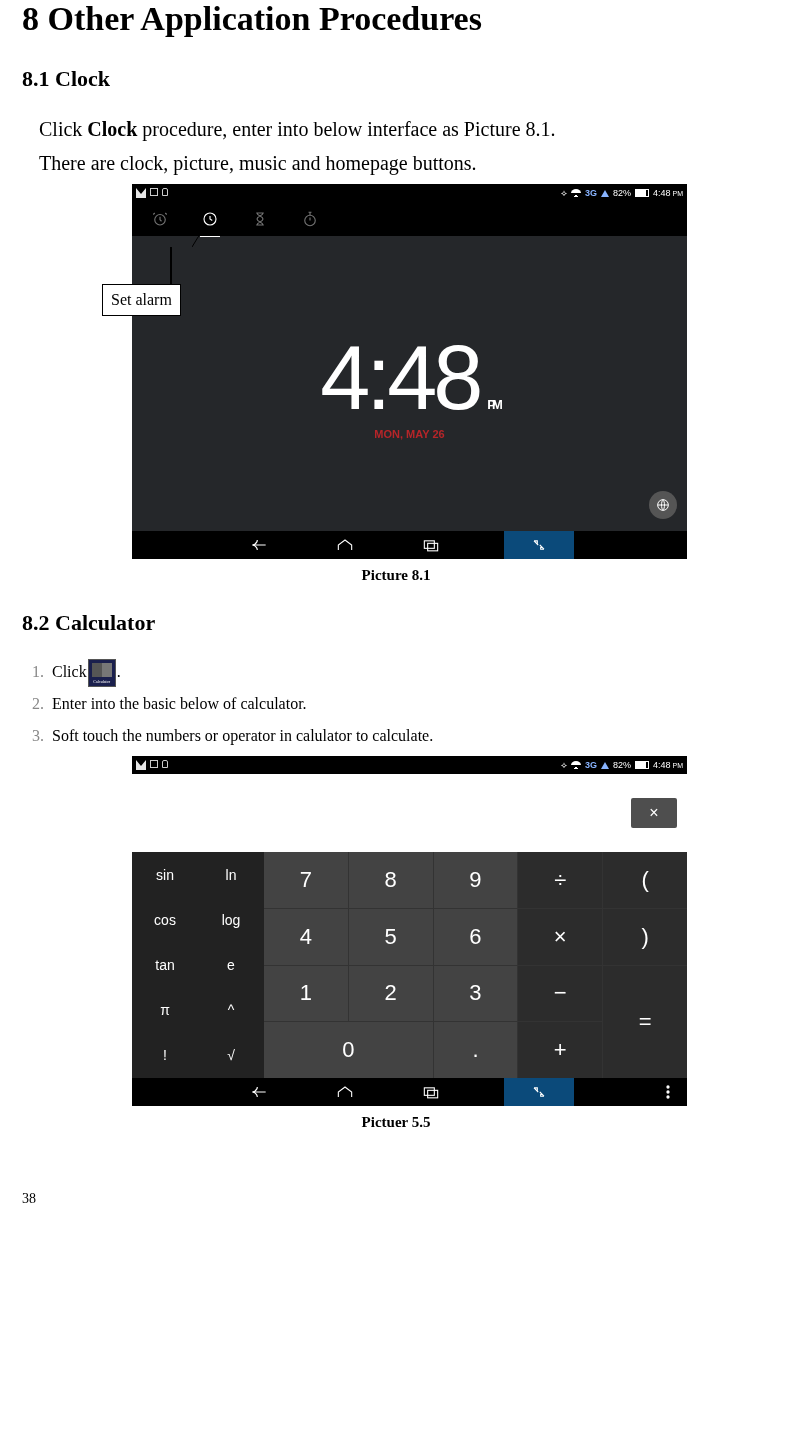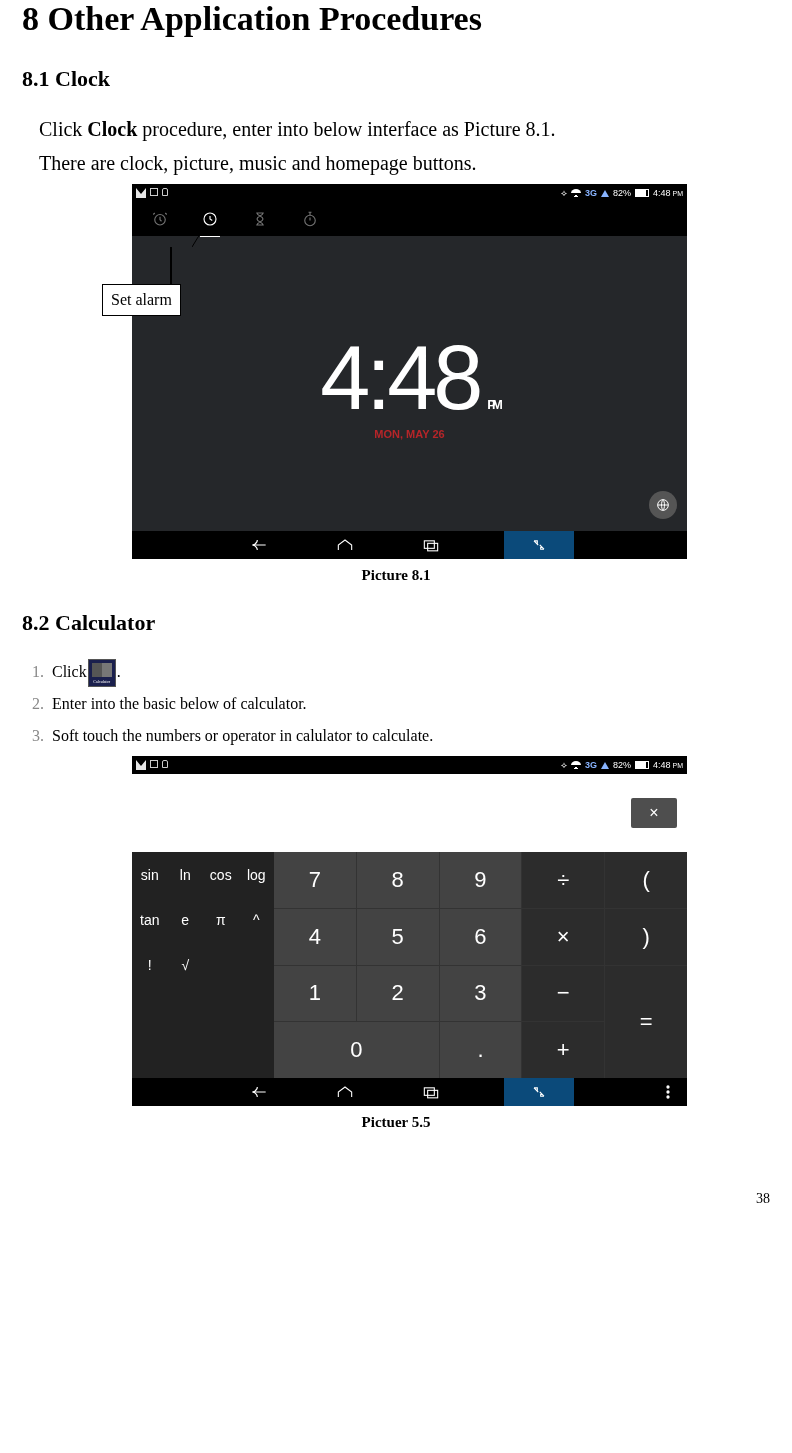--- a/index.html
+++ b/index.html
@@ -51,40 +51,40 @@
   
   .callout { position:absolute; top:100px; left:-30px; border:1.5px solid #000; background:#fff; padding:6px 8px; font-family:"Times New Roman"; font-size:16px; }
   .arrowline { position:absolute; top:35px; left:60px; }
   .leadline { position:absolute; top:63px; left:38px; width:2px; height:52px; background:#000;}
 
   
   .calc { width: 555px; height: 350px; background:#000; display:flex;flex-direction:column;font-family:"Helvetica Neue",Arial,sans-serif;color:#fff;}
   .calc .disp{height:78px;background:#fff;display:flex;align-items:center;justify-content:flex-end;padding-right:10px;}
   .calc .del{background:#4e4e4e;color:#fff;width:46px;height:30px;display:flex;align-items:center;justify-content:center;font-size:16px;border-radius:2px;}
   .calc .body{flex:1;display:flex;}
-  .calc .sci{width:142px;background:#222;display:grid;grid-template-columns:1fr 1fr 1fr 1fr;grid-template-rows:repeat(5,1fr);}
+  .calc .sci{width:132px;background:#222;display:grid;grid-template-columns:1fr 1fr;grid-template-rows:repeat(5,1fr);}
   .calc .sci button{background:#222;border:0;color:#fff;font-size:14px;font-family:inherit;}
   .calc .keys{flex:1;display:grid;grid-template-columns:repeat(5,1fr);grid-template-rows:repeat(4,1fr);gap:1px;background:#333;}
   .calc .keys button{border:0;color:#fff;font-size:22px;font-family:inherit;}
   .calc .keys .num{background:#434343;}
   .calc .keys .op{background:#2c2c2c;}
   .calc .keys .eq{background:#2c2c2c;grid-row:span 2;}
   .calc .keys .zero{grid-column:span 2;}
 
   
   .appicon{display:inline-block;width:28px;height:28px;vertical-align:middle;background:#1a1f4d;position:relative;border:1px solid #555;margin:0 1px;}
   .appicon::before{content:"";position:absolute;top:3px;left:3px;right:3px;bottom:9px;background:linear-gradient(to right,#555 50%,#777 50%);}
   .appicon::after{content:"Calculator";position:absolute;bottom:0;left:0;right:0;font-size:4px;color:#fff;text-align:center;}
 
   ol.steps { list-style:none; padding:0; margin:0;}
   ol.steps li{ display:flex; align-items:center; line-height:2; font-size:16px;}
   ol.steps li .n{ color:#888; width:22px; text-align:right; margin-right:8px;}
   ol.steps li .txt{flex:1;}
 
-  .pageno { text-align:right; font-size:14px; margin-top:60px;}
+  .pageno { text-align:left; font-size:14px; margin-top:60px;}
 </style>
 </head>
 <body>
 
 <h1>8 Other Application Procedures</h1>
 
 <h2>8.1 Clock</h2>
 <p>
   <span>Click </span><b>Clock</b><span> procedure, enter into below interface as Picture 8.1.</span>
 </p>

